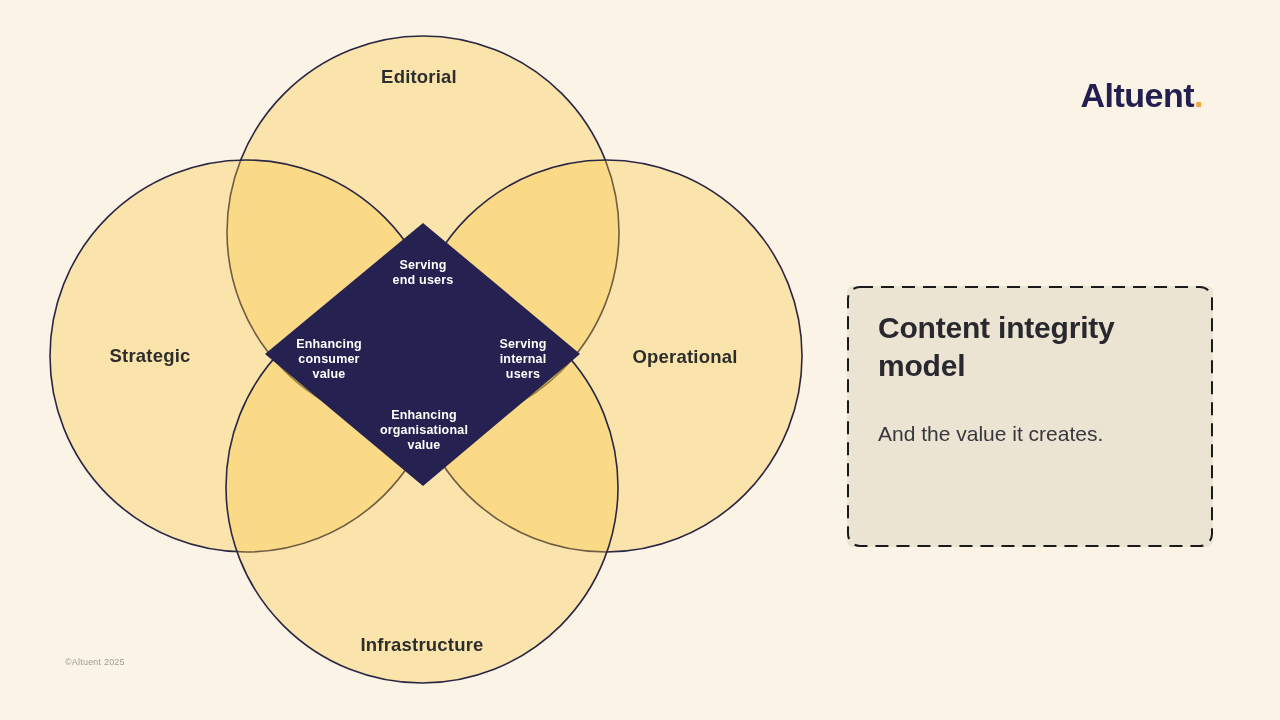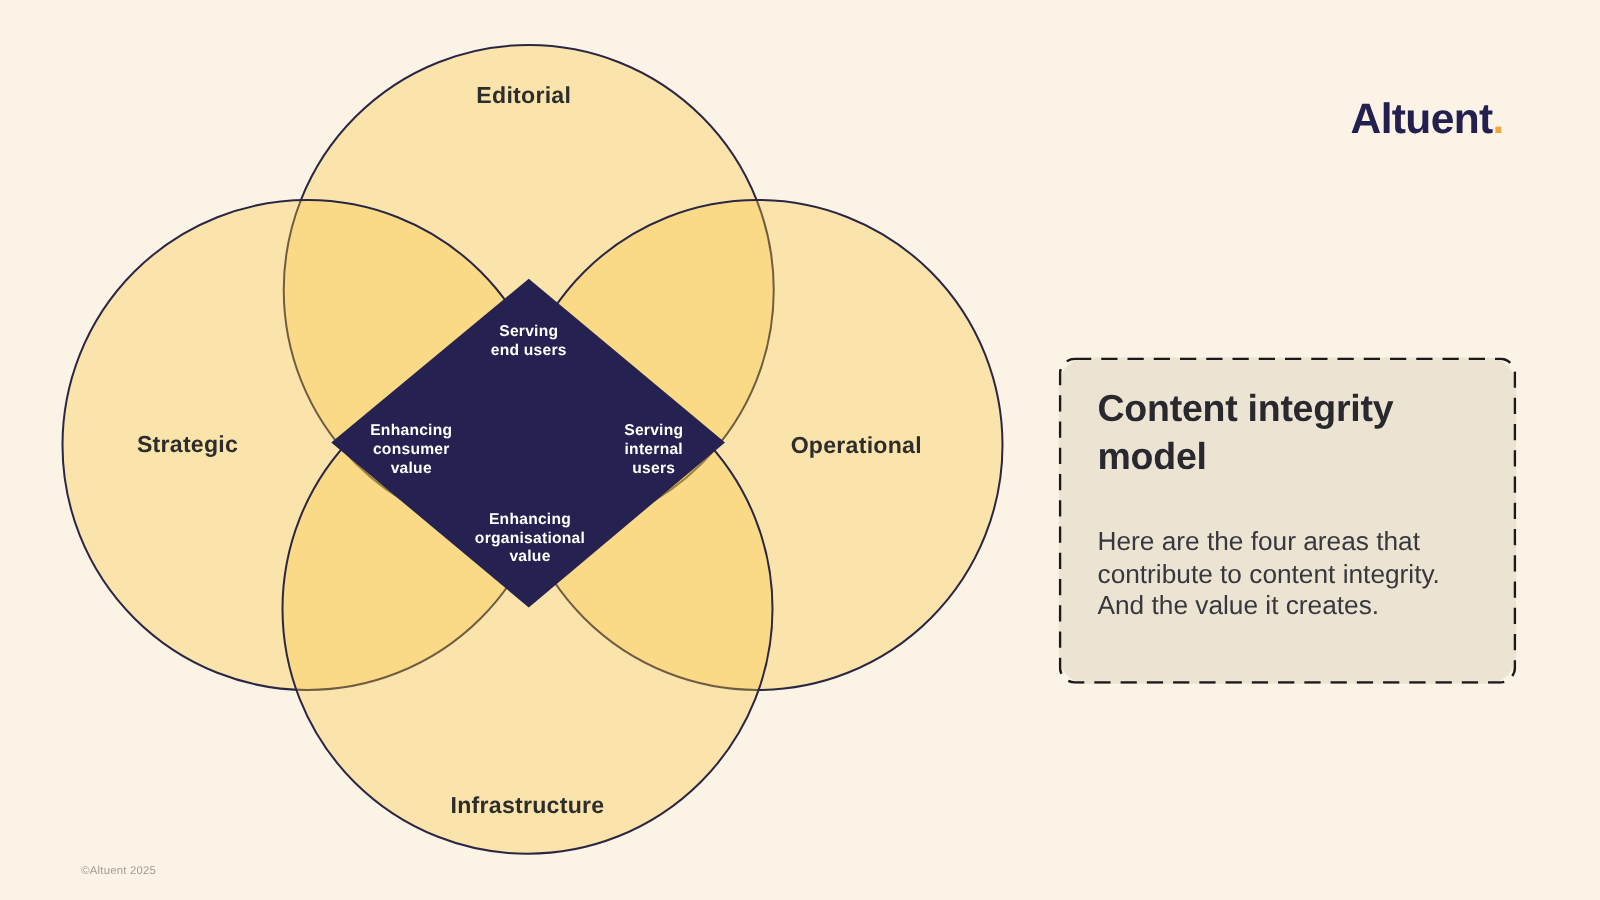--- a/index.html
+++ b/index.html
@@ -72,21 +72,21 @@
 
   
   .card {
     position: absolute;
     left: 847px;
     top: 286px;
     width: 366px;
     height: 261px;
     box-sizing: border-box;
     background: var(--card_bg, #EBE4D2);
-    border-radius: 23px;
+    border-radius: 6px;
     padding: 23px 14px 20px 31px;
   }
   .card-border-svg {
     position: absolute;
     left: 0;
     top: 0;
     width: 366px;
     height: 261px;
     pointer-events: none;
   }
@@ -111,21 +111,21 @@
     font-weight: 400;
     color: var(--card_body_text, #37373D);
   }
   .card-body + .card-body {
   }
 
   
   .copyright {
     position: absolute;
     left: 65px;
-    top: 691px;
+    top: 657px;
     font-size: 9px;
     color: var(--copyright_text, #A39B8E);
     letter-spacing: 0.2px;
   }
 </style>
 </head>
 <body>
 
 <div class="slide">
 
@@ -159,19 +159,18 @@
     <text class="diamond-line" x="424" y="445">value</text>
   </svg>
 
   <div class="logo"><span>Altuent</span><span class="logo-dot">.</span></div>
 
   <div class="card">
     <svg class="card-border-svg" viewBox="0 0 366 261">
       <rect class="card-border-rect" x="1" y="1" width="364" height="259" rx="12"></rect>
     </svg>
     <h1 class="card-title">Content integrity model</h1>
-    <p class="card-body">Here are the four areas that contribute to content integrity.</p>
     <p class="card-body">And the value it creates.</p>
   </div>
 
   <div class="copyright">©Altuent 2025</div>
 
 </div>
 
 </body></html>

